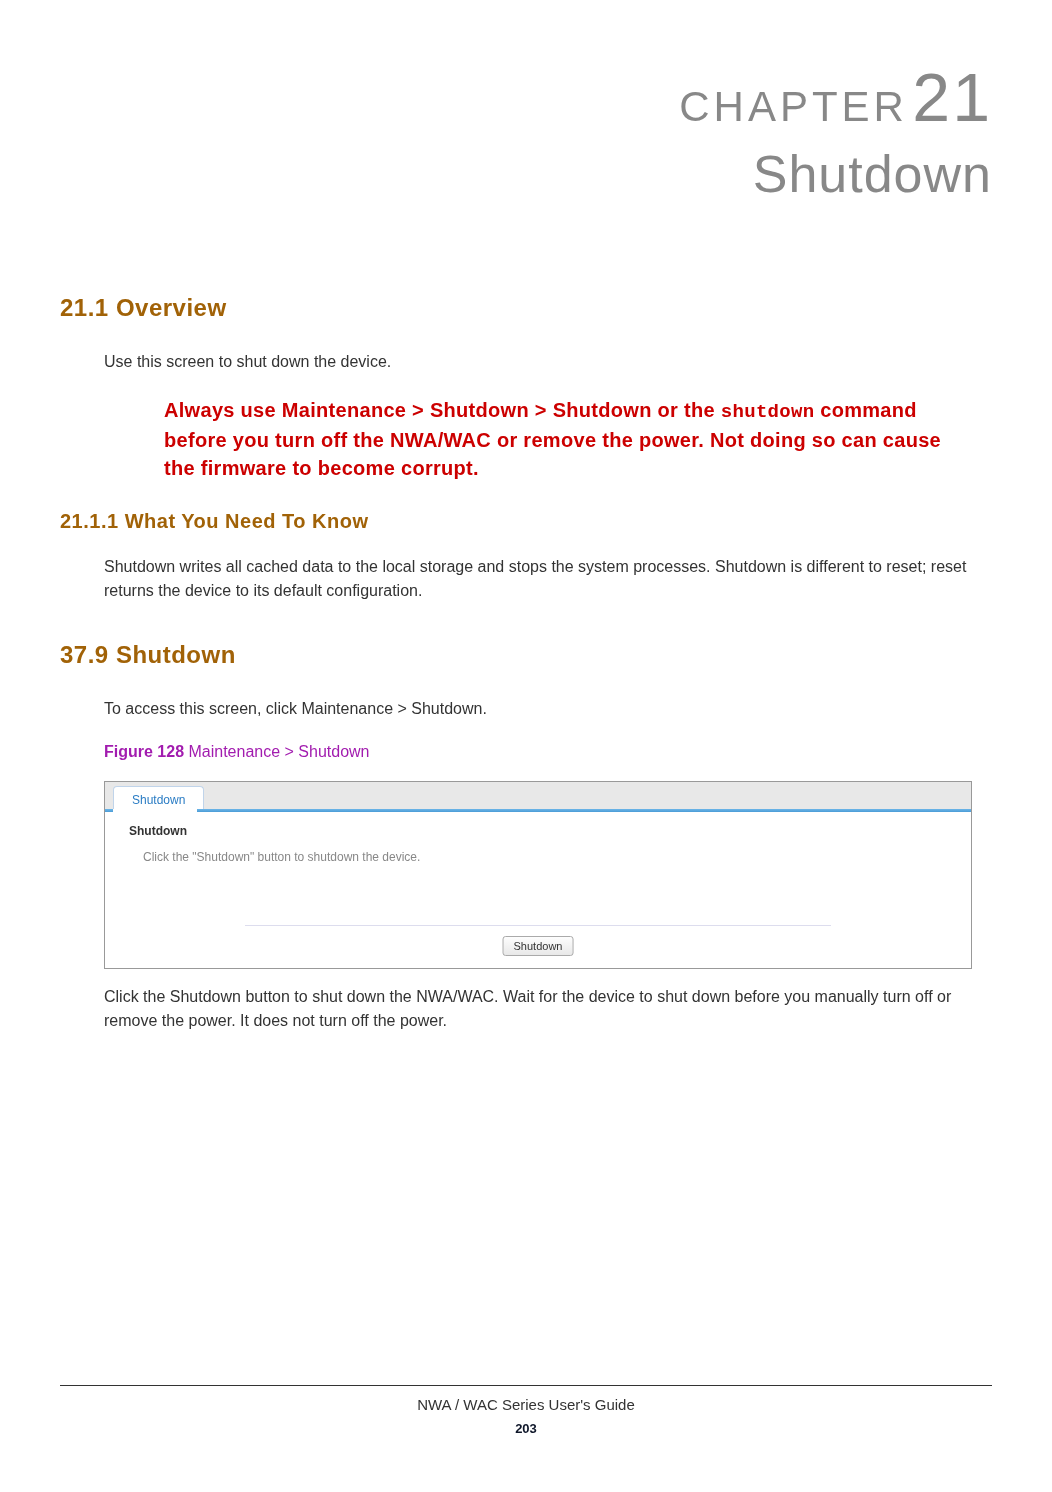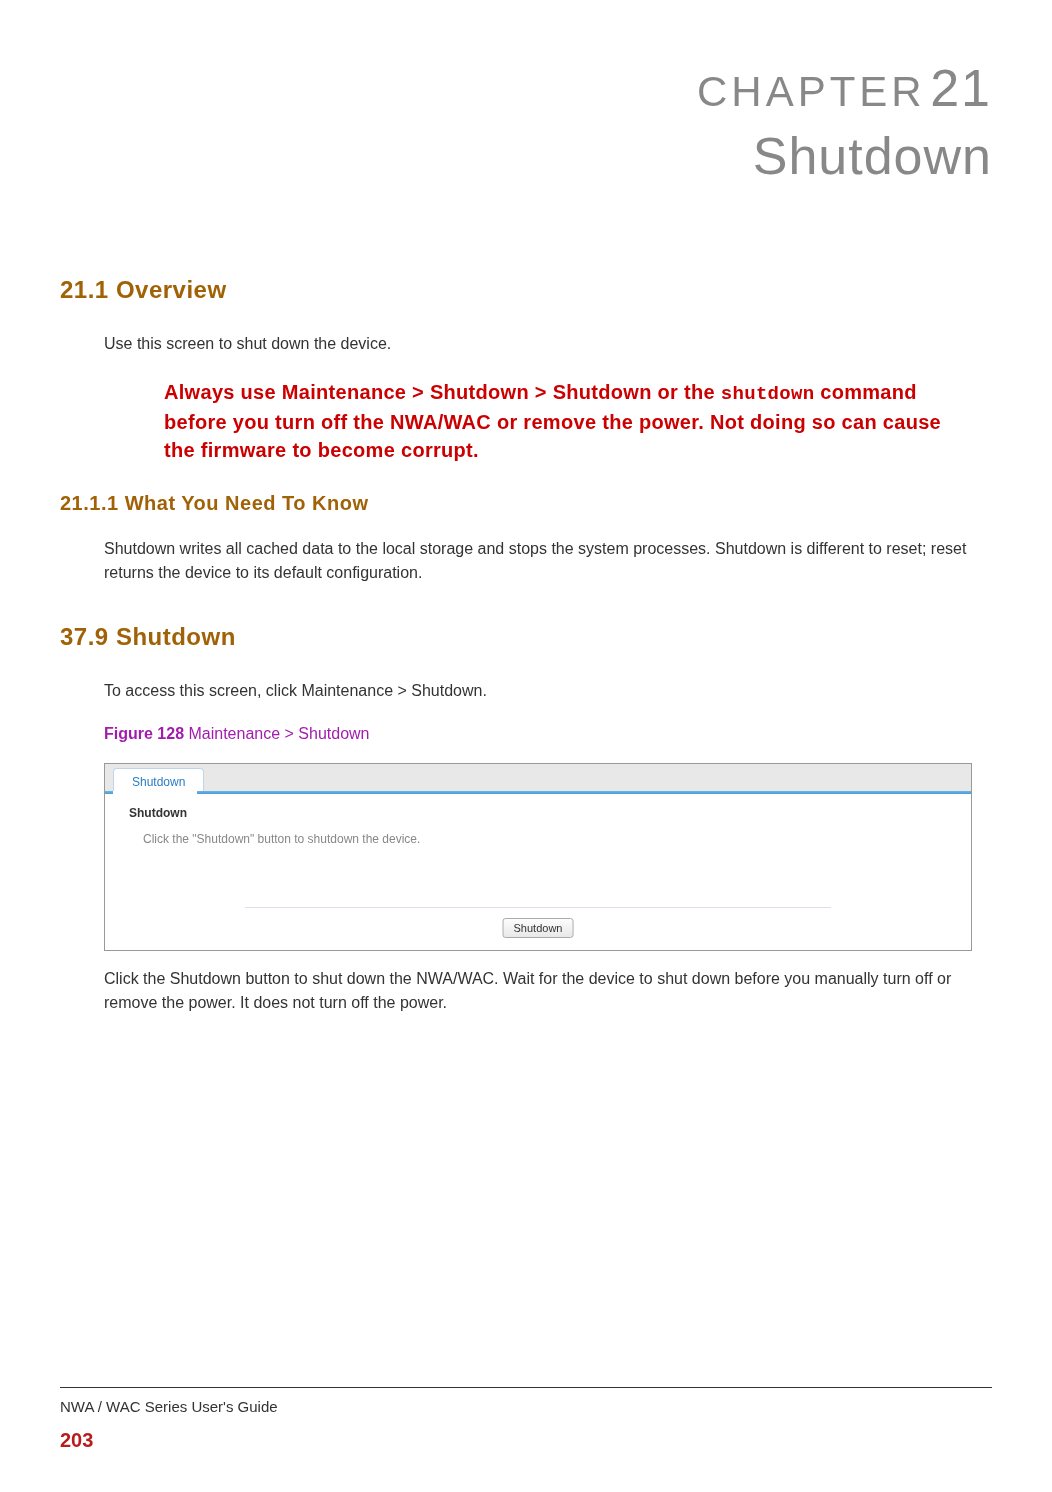--- a/index.html
+++ b/index.html
@@ -20,21 +20,21 @@
       color: #888;
       margin-bottom: 90px;
       margin-top: 10px;
     }
     .chapter-label {
       font-size: 42px;
       letter-spacing: 4px;
       font-weight: normal;
     }
     .chapter-number {
-      font-size: 52px;
+      font-size: 68px;
       letter-spacing: 2px;
     }
     .chapter-title {
       font-size: 52px;
       color: #888;
       letter-spacing: 1px;
       font-weight: normal;
       margin-top: 8px;
     }
     .section-heading {
@@ -163,35 +163,36 @@
       border: 1px solid #aaa;
       border-radius: 3px;
       padding: 3px 10px;
       font-size: 11px;
       color: #333;
       font-family: Arial, sans-serif;
       cursor: pointer;
     }
     .footer {
       position: absolute;
-      bottom: 40px;
+      bottom: 56px;
       left: 60px;
       right: 60px;
+      text-align: center;
       border-top: 1px solid #333;
       padding-top: 10px;
     }
     .footer-title {
       font-size: 15px;
       color: #333;
     }
     .footer-page {
-      font-size: 20px;
-      font-weight: bold;
-      color: #b91c1c;
-      margin-top: 14px;
+      font-size: 13px;
+      font-weight: bold;
+      color: #0f172a;
+      margin-top: 8px;
     }
     .section-block {
       margin-bottom: 38px;
     }
   </style>
 </head>
 <body>
 
 <div class="chapter-header">
   <div>

